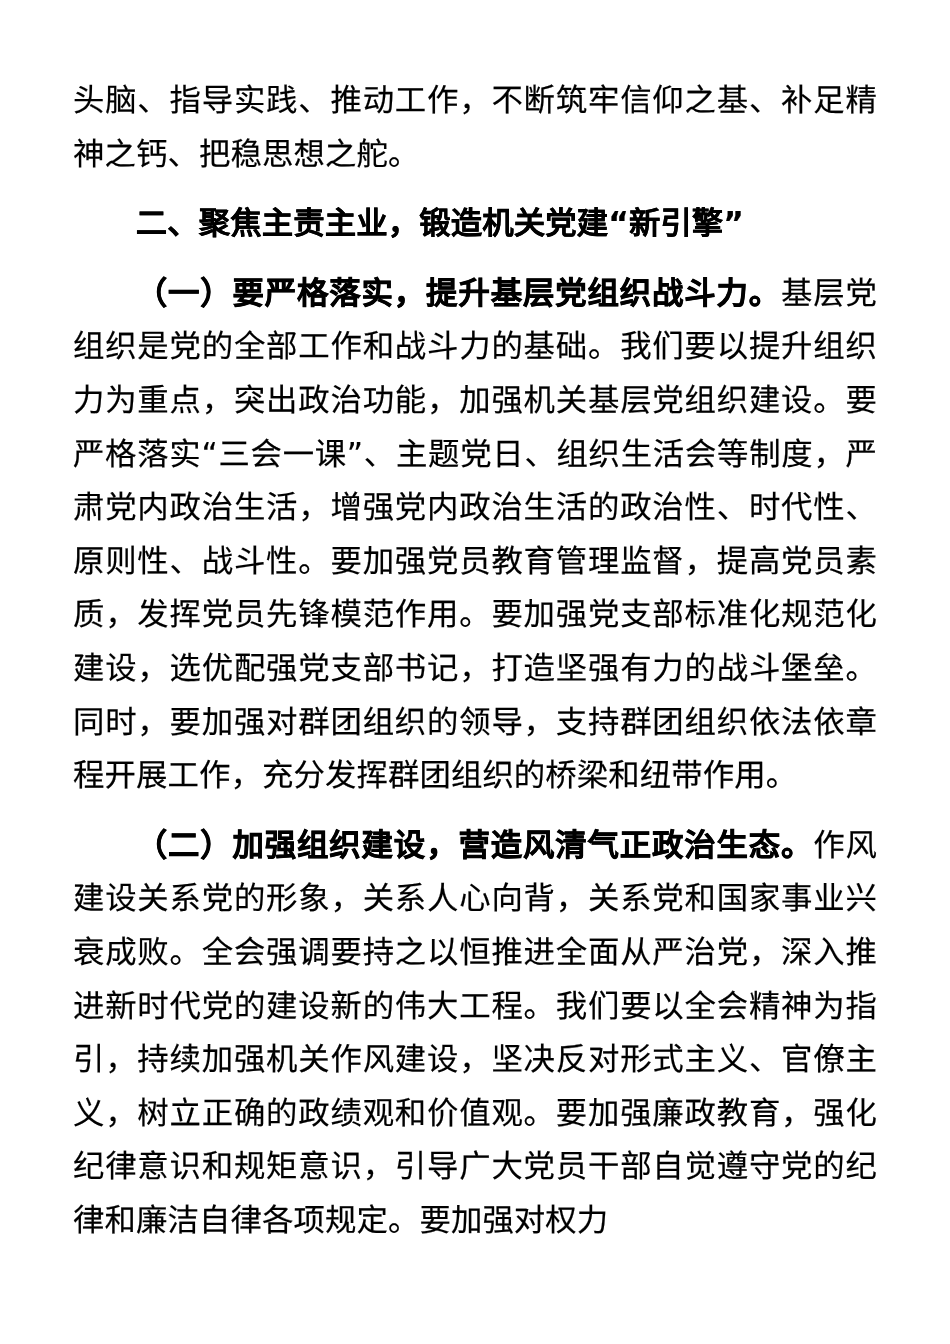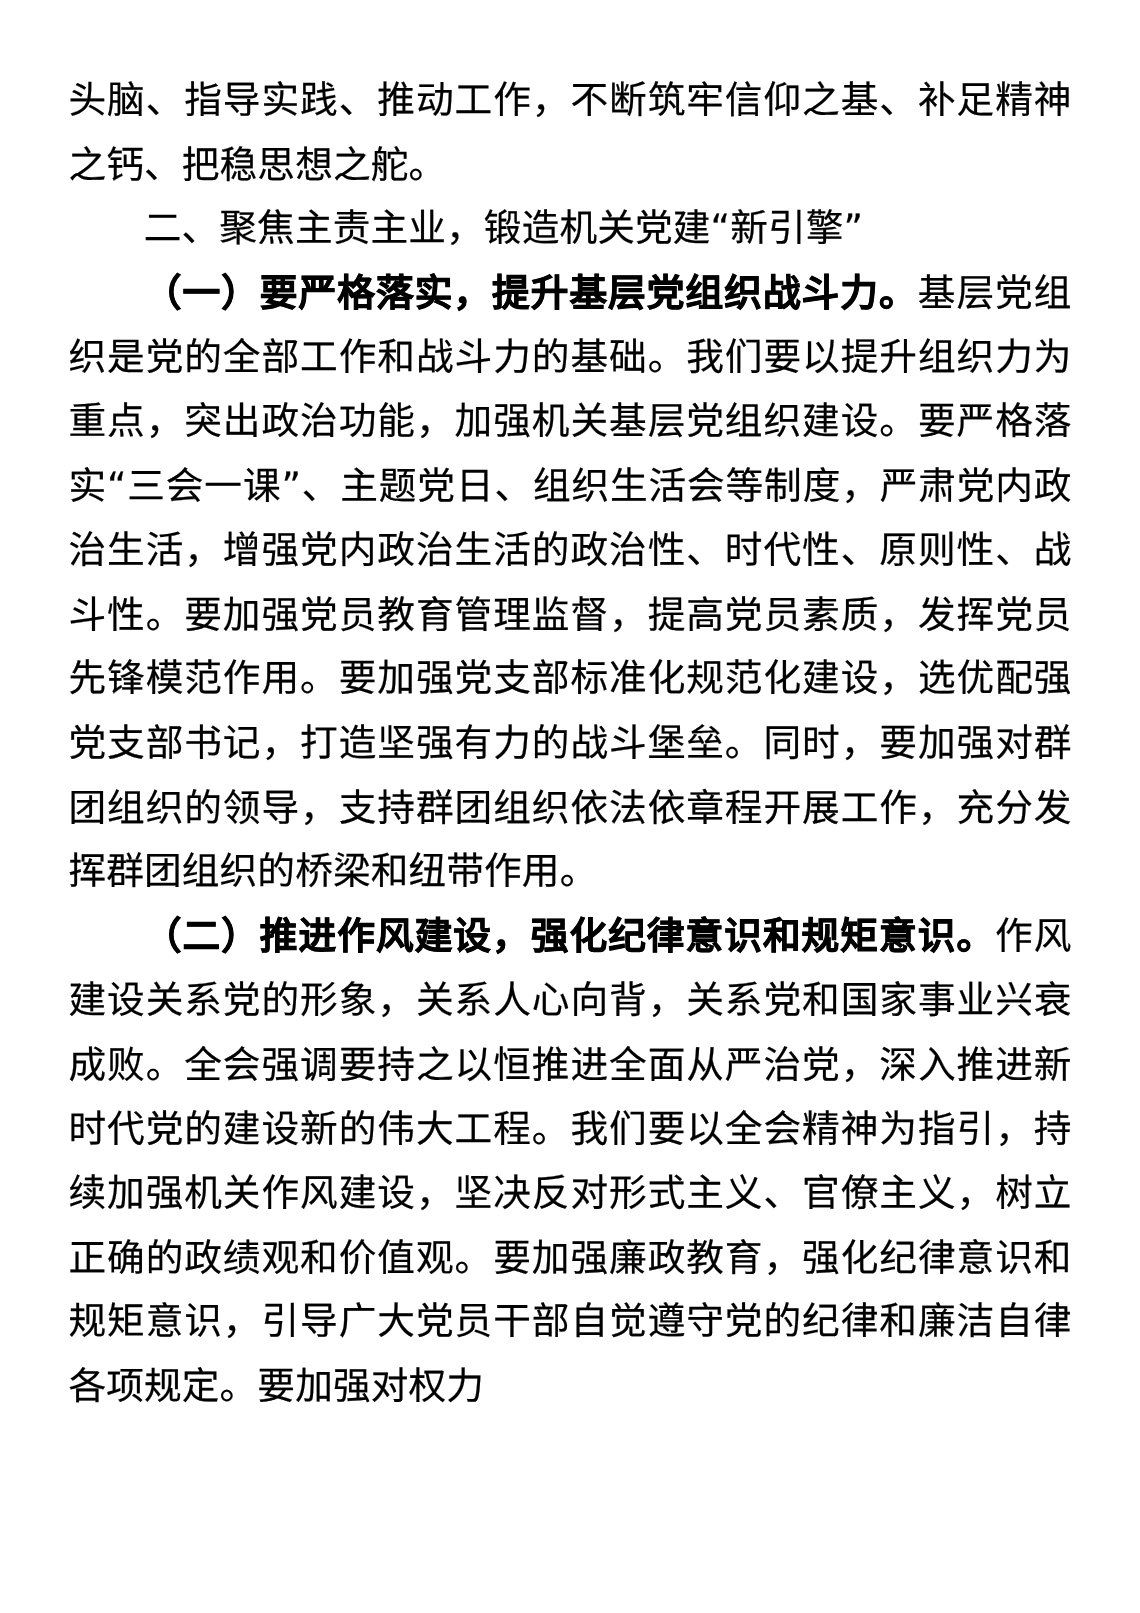--- a/index.html
+++ b/index.html
@@ -19,38 +19,38 @@
     overflow: hidden;
     box-sizing: border-box;
   }
   #doc-body {
     position: absolute;
     left: 57px;
     top: 58px;
     width: 836px;
   }
   .para {
-    margin: 0;
+    margin: 16px;
     padding: 0;
     color: #000000;
     font-size: 31.4px;
     line-height: 53.6px;
     text-align: justify;
     text-justify: inter-character;
     text-align-last: left;
     letter-spacing: 0.1px;
     word-break: break-all;
     font-weight: 400;
   }
   .para.indent {
     text-indent: 62.8px;
   }
   .para.heading-num {
     text-indent: 62.8px;
-    font-weight: 400;
+    font-weight: 700;
   }
   .lead {
     font-weight: 700;
   }
   
   .para {
     -webkit-text-stroke: 0.18px #000000;
   }
   .lead {
     -webkit-text-stroke: 0.5px #000000;
@@ -62,16 +62,16 @@
 <div id="page">
   <div id="doc-body">
 
     <p class="para"><span>头脑、指导实践、推动工作，不断筑牢信仰之基、补足精神之钙、把稳思想之舵。</span></p>
 
 
     <p class="para heading-num"><span>二、聚焦主责主业，锻造机关党建“新引擎”</span></p>
 
     <p class="para indent"><span class="lead">（一）要严格落实，提升基层党组织战斗力。</span><span>基层党组织是党的全部工作和战斗力的基础。我们要以提升组织力为重点，突出政治功能，加强机关基层党组织建设。要严格落实“三会一课”、主题党日、组织生活会等制度，严肃党内政治生活，增强党内政治生活的政治性、时代性、原则性、战斗性。要加强党员教育管理监督，提高党员素质，发挥党员先锋模范作用。要加强党支部标准化规范化建设，选优配强党支部书记，打造坚强有力的战斗堡垒。同时，要加强对群团组织的领导，支持群团组织依法依章程开展工作，充分发挥群团组织的桥梁和纽带作用。</span></p>
 
-    <p class="para indent"><span class="lead">（二）推进作风建设，强化纪律意识和规矩意识。</span><span>作风建设关系党的形象，关系人心向背，关系党和国家事业兴衰成败。全会强调要持之以恒推进全面从严治党，深入推进新时代党的建设新的伟大工程。我们要以全会精神为指引，持续加强机关作风建设，坚决反对形式主义、官僚主义，树立正确的政绩观和价值观。要加强廉政教育，强化纪律意识和规矩意识，引导广大党员干部自觉遵守党的纪律和廉洁自律各项规定。要加强对权力</span></p>
+    <p class="para indent"><span class="lead">（二）加强组织建设，营造风清气正政治生态。</span><span>作风建设关系党的形象，关系人心向背，关系党和国家事业兴衰成败。全会强调要持之以恒推进全面从严治党，深入推进新时代党的建设新的伟大工程。我们要以全会精神为指引，持续加强机关作风建设，坚决反对形式主义、官僚主义，树立正确的政绩观和价值观。要加强廉政教育，强化纪律意识和规矩意识，引导广大党员干部自觉遵守党的纪律和廉洁自律各项规定。要加强对权力</span></p>
 
   </div>
 </div>
 
 </body></html>

